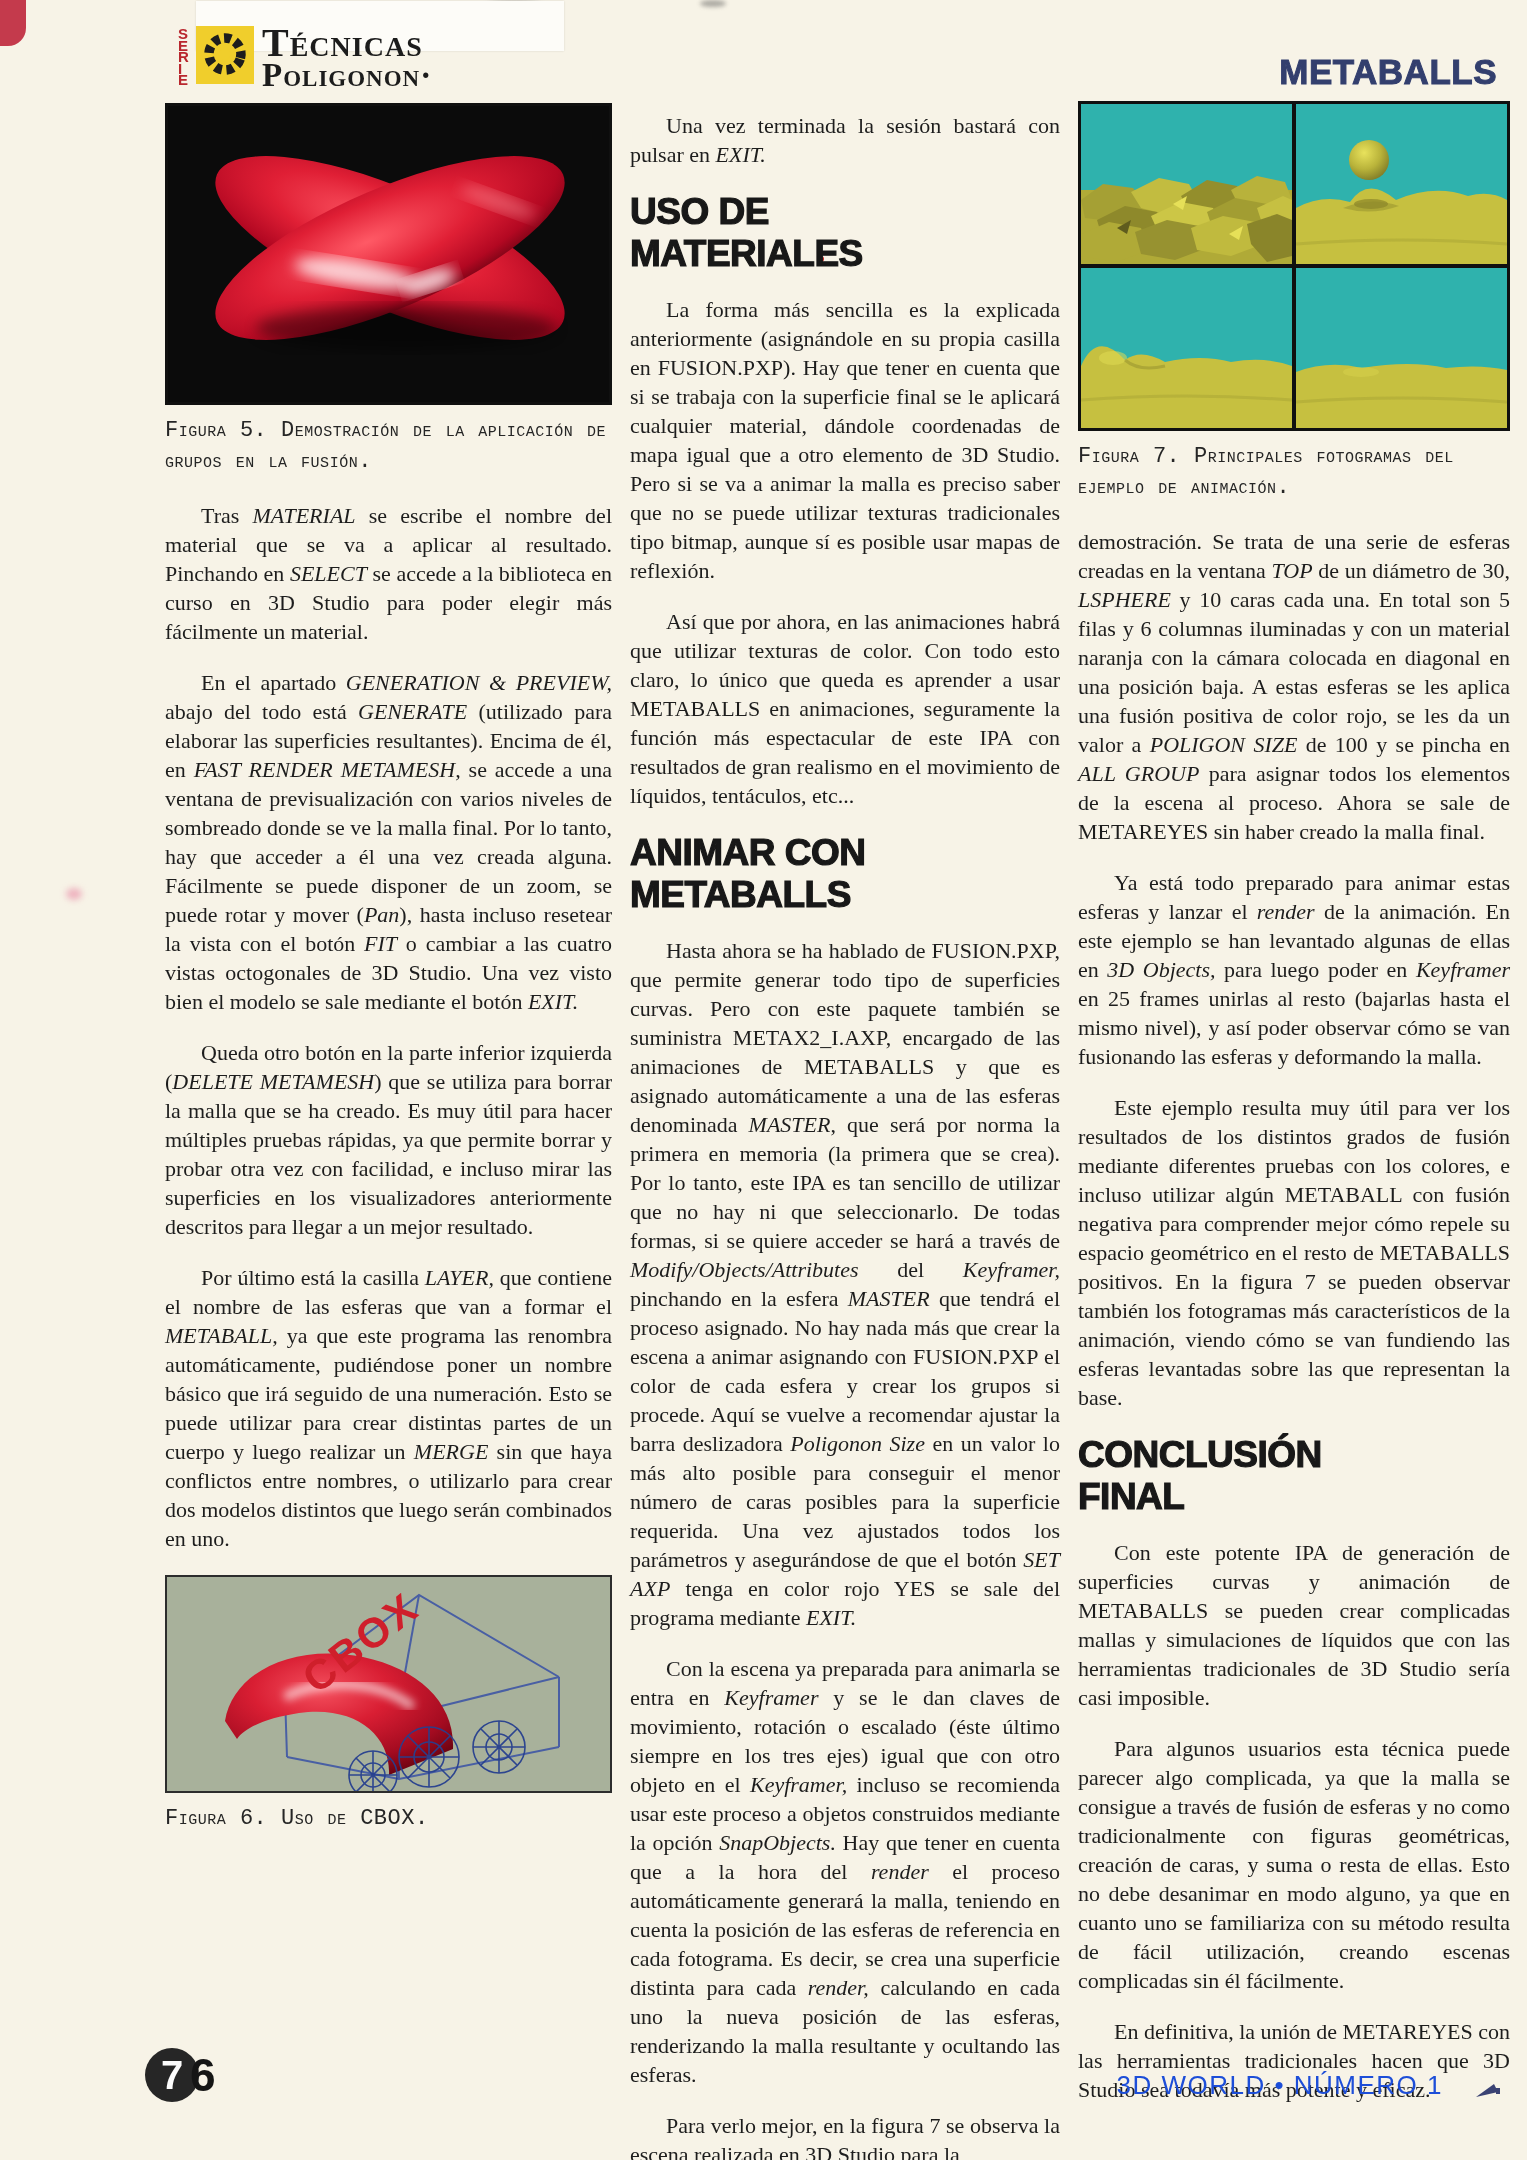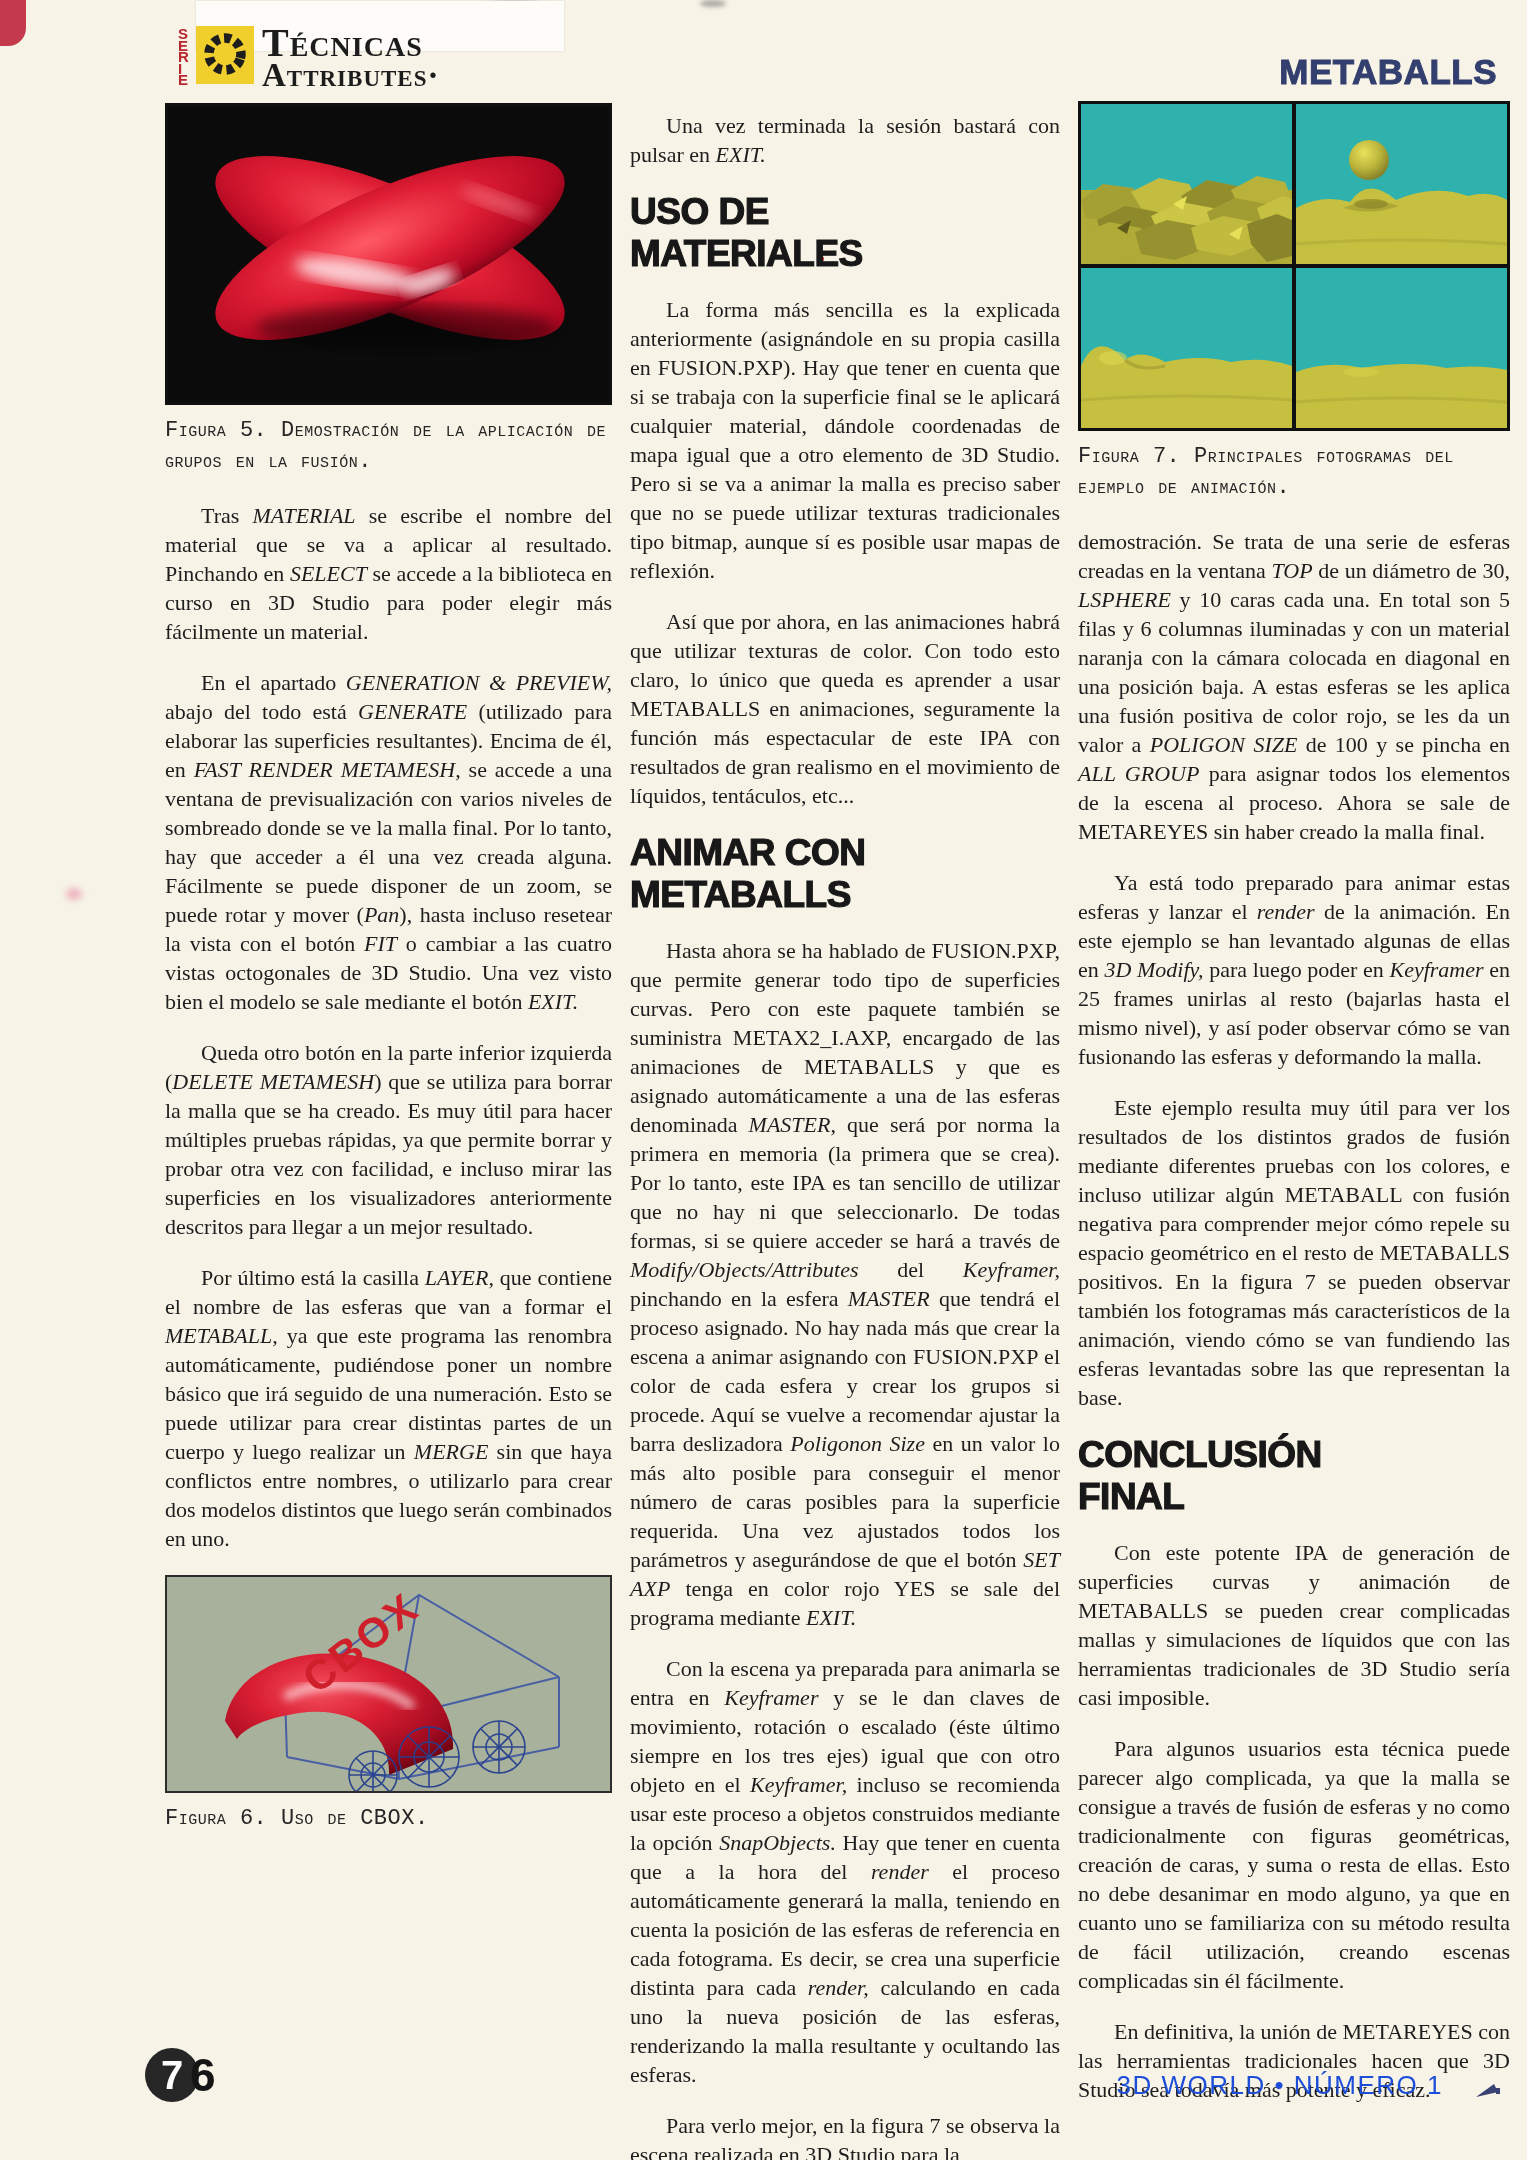--- a/index.html
+++ b/index.html
@@ -73,21 +73,21 @@
       <div class="serie">SERIE</div>
       <div class="logo-box">
         <svg width="58" height="58" viewBox="0 0 58 58">
           <rect width="58" height="58" fill="#f0ce2c"></rect>
           <circle cx="29" cy="28" r="16" fill="none" stroke="#1d1d1d" stroke-width="9.5" stroke-dasharray="7 4.5" transform="rotate(18 29 28)"></circle>
           <circle cx="29" cy="28" r="5.5" fill="#f0ce2c"></circle>
         </svg>
       </div>
       <div class="brand">
         <div class="brand1">Técnicas</div>
-        <div class="brand2">Attributes·</div>
+        <div class="brand2">Poligonon·</div>
       </div>
     </div>
     <div class="section-title">METABALLS</div>
   </header>
 
   <main class="columns">
 
     <div class="col1">
       <figure class="fig fig5">
         <svg width="441" height="296" viewBox="0 0 441 296">
@@ -237,21 +237,21 @@
           </g>
 
           <rect x="211" y="0" width="4" height="324" fill="#101010"></rect>
           <rect x="0" y="160" width="426" height="4" fill="#101010"></rect>
         </svg>
       </figure>
       <figcaption class="caption">Figura 7. Principales fotogramas del ejemplo de animación.</figcaption>
 
       <div>
           <p class="para cont">demostración. Se trata de una serie de esferas creadas en la ventana <i>TOP</i> de un diámetro de 30, <i>LSPHERE</i> y 10 caras cada una. En total son 5 filas y 6 columnas iluminadas y con un material naranja con la cámara colocada en diagonal en una posición baja. A estas esferas se les aplica una fusión positiva de color rojo, se les da un valor a <i>POLIGON SIZE</i> de 100 y se pincha en <i>ALL GROUP</i> para asignar todos los elementos de la escena al proceso. Ahora se sale de METAREYES sin haber creado la malla final.</p>
-          <p class="para">Ya está todo preparado para animar estas esferas y lanzar el <i>render</i> de la animación. En este ejemplo se han levantado algunas de ellas en <i>3D Modify,</i> para luego poder en <i>Keyframer</i> en 25 frames unirlas al resto (bajarlas hasta el mismo nivel), y así poder observar cómo se van fusionando las esferas y deformando la malla.</p>
+          <p class="para">Ya está todo preparado para animar estas esferas y lanzar el <i>render</i> de la animación. En este ejemplo se han levantado algunas de ellas en <i>3D Objects,</i> para luego poder en <i>Keyframer</i> en 25 frames unirlas al resto (bajarlas hasta el mismo nivel), y así poder observar cómo se van fusionando las esferas y deformando la malla.</p>
           <p class="para">Este ejemplo resulta muy útil para ver los resultados de los distintos grados de fusión mediante diferentes pruebas con los colores, e incluso utilizar algún METABALL con fusión negativa para comprender mejor cómo repele su espacio geométrico en el resto de METABALLS positivos. En la figura 7 se pueden observar también los fotogramas más característicos de la animación, viendo cómo se van fundiendo las esferas levantadas sobre las que representan la base.</p>
           <h2 class="head">CONCLUSIÓN
 FINAL</h2>
           <p class="para">Con este potente IPA de generación de superficies curvas y animación de METABALLS se pueden crear complicadas mallas y simulaciones de líquidos que con las herramientas tradicionales de 3D Studio sería casi imposible.</p>
           <p class="para">Para algunos usuarios esta técnica puede parecer algo complicada, ya que la malla se consigue a través de fusión de esferas y no como tradicionalmente con figuras geométricas, creación de caras, y suma o resta de ellas. Esto no debe desanimar en modo alguno, ya que en cuanto uno se familiariza con su método resulta de fácil utilización, creando escenas complicadas sin él fácilmente.</p>
           <p class="para">En definitiva, la unión de METAREYES con las herramientas tradicionales hacen que 3D Studio sea todavía más potente y eficaz.<span class="endmark"><svg width="26" height="18" viewBox="0 0 26 18">
                 <path d="M1,16 L19,3 L23,11 Z" fill="#3a4273"></path>
                 <rect x="21" y="7" width="4" height="6" fill="#3a4273"></rect>
               </svg></span></p>
         </div>

